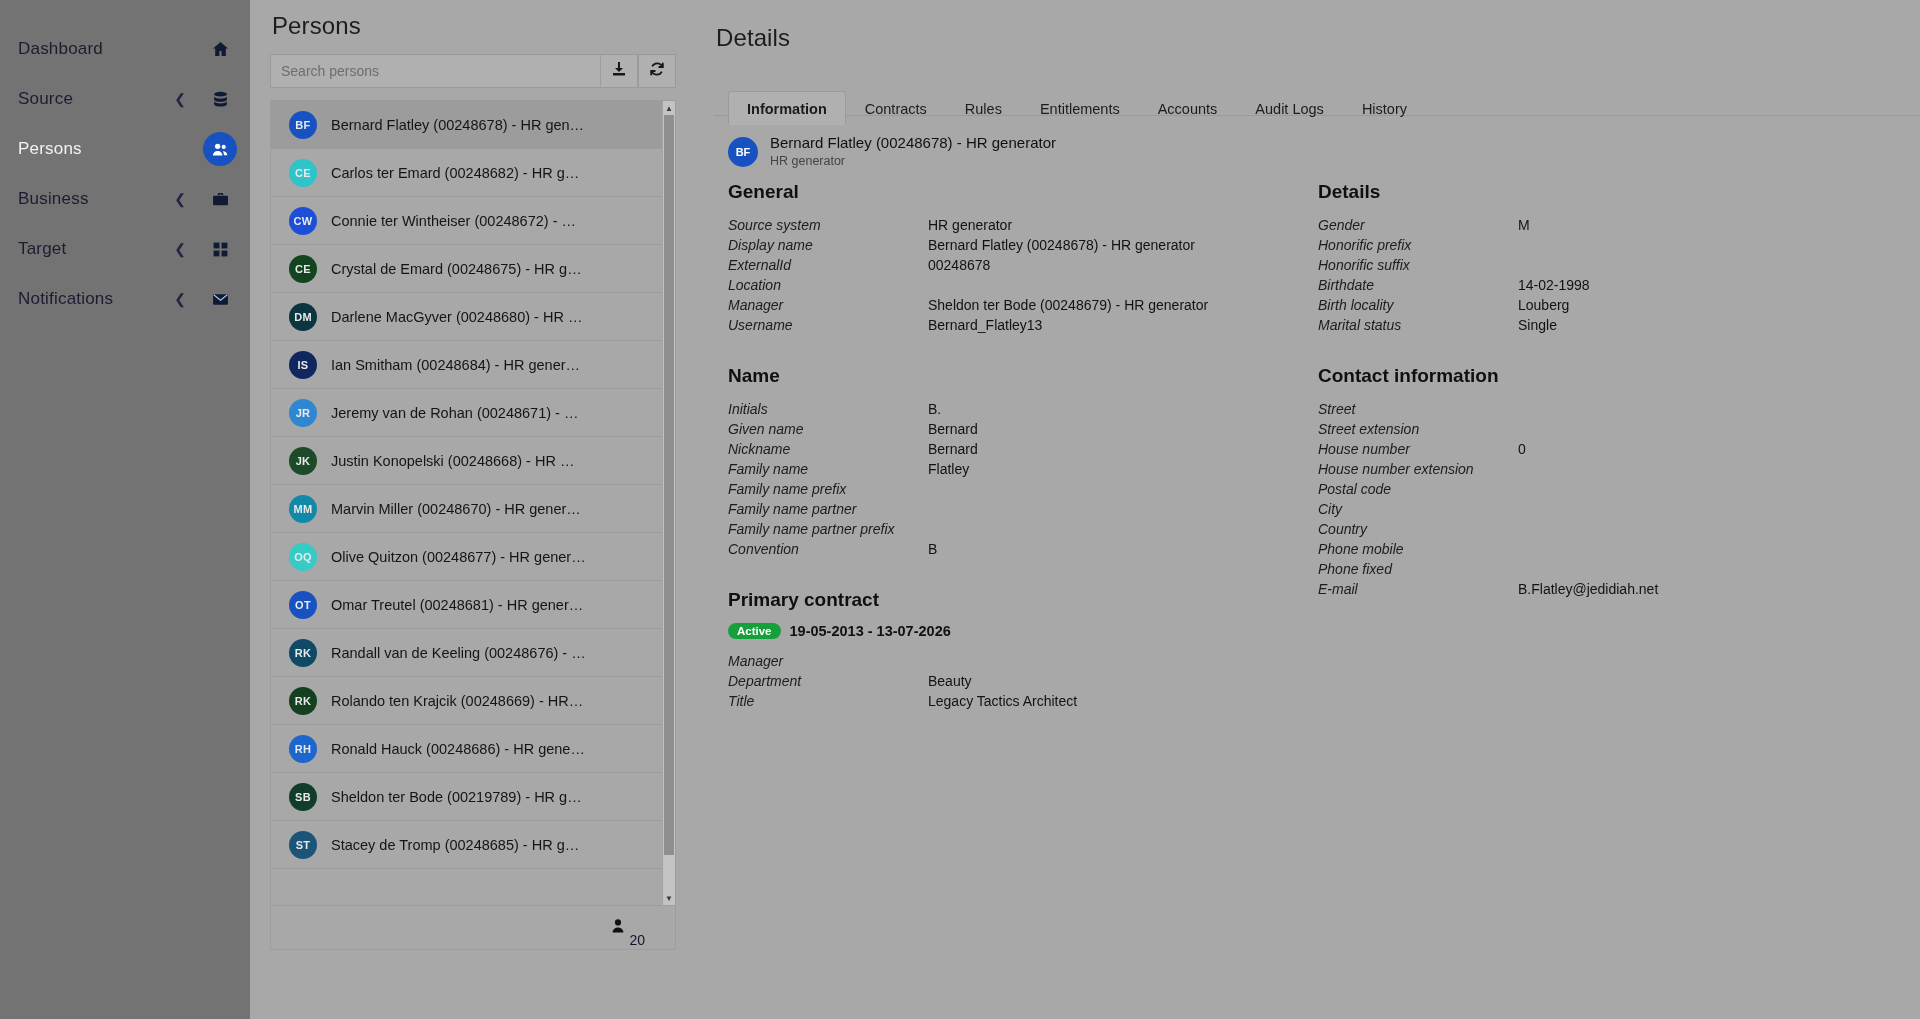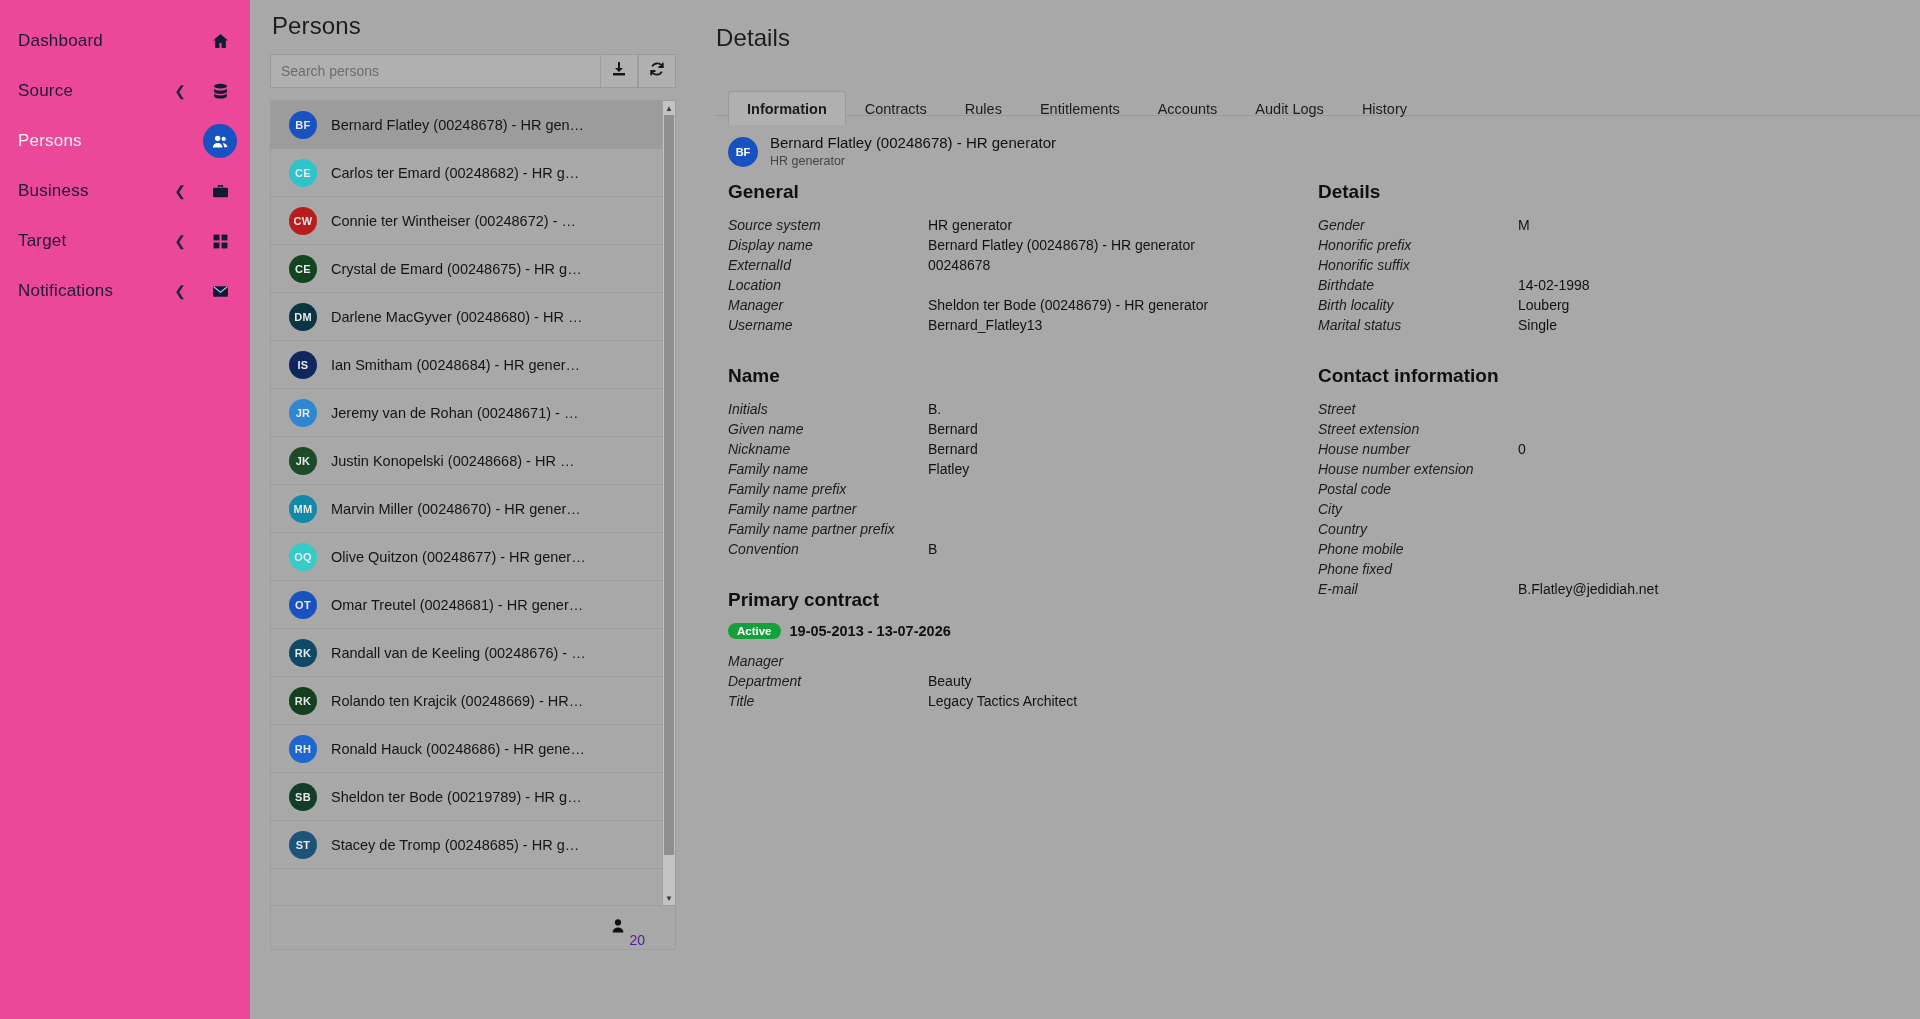--- a/index.html
+++ b/index.html
@@ -7,24 +7,24 @@
     width: 1920px; height: 1019px;
     font-family: "Liberation Sans", sans-serif;
     background: #a8a8a8;
     overflow: hidden;
   }
   .app { position: relative; width: 1920px; height: 1019px; display: flex; }
 
   
   .sidebar {
     width: 250px; height: 1019px;
-    background: #ec4899;
+    background: #737373;
     flex: 0 0 250px;
     position: relative;
-    padding-top: 16px;
+    padding-top: 24px;
   }
   .nav-item {
     position: relative;
     height: 50px;
     display: flex;
     align-items: center;
     padding: 0 0 0 18px;
     cursor: pointer;
   }
   .nav-label {
@@ -137,21 +137,21 @@
   }
   .list-footer {
     position: absolute;
     bottom: 0; left: 0; right: 0;
     height: 44px;
     border-top: 1px solid #9d9d9d;
     display: flex; align-items: center; justify-content: flex-end;
     padding-right: 30px;
     gap: 5px;
   }
-  .count-text { font-size: 14px; color: #4c1d95; margin-top: 25px; }
+  .count-text { font-size: 14px; color: #0f172a; margin-top: 25px; }
   .scrollbar {
     position: absolute;
     top: 0; right: 0; bottom: 44px;
     width: 13px;
     background: #c3c3c3;
     border-left: 1px solid #a3a3a3;
   }
   .sb-arrow {
     height: 14px;
     display: flex; align-items: center; justify-content: center;
@@ -357,21 +357,21 @@
       <div class="list-scroll" id="person-list">
           <div class="person-row selected">
             <span class="avatar" style="background:#1852c0">BF</span>
             <span class="person-name">Bernard Flatley (00248678) - HR gen…</span>
           </div>
           <div class="person-row">
             <span class="avatar" style="background:#2ec4c9">CE</span>
             <span class="person-name">Carlos ter Emard (00248682) - HR g…</span>
           </div>
           <div class="person-row">
-            <span class="avatar" style="background:#b91c1c">CW</span>
+            <span class="avatar" style="background:#1d4ed8">CW</span>
             <span class="person-name">Connie ter Wintheiser (00248672) - …</span>
           </div>
           <div class="person-row">
             <span class="avatar" style="background:#12451f">CE</span>
             <span class="person-name">Crystal de Emard (00248675) - HR g…</span>
           </div>
           <div class="person-row">
             <span class="avatar" style="background:#0b3540">DM</span>
             <span class="person-name">Darlene MacGyver (00248680) - HR …</span>
           </div>

